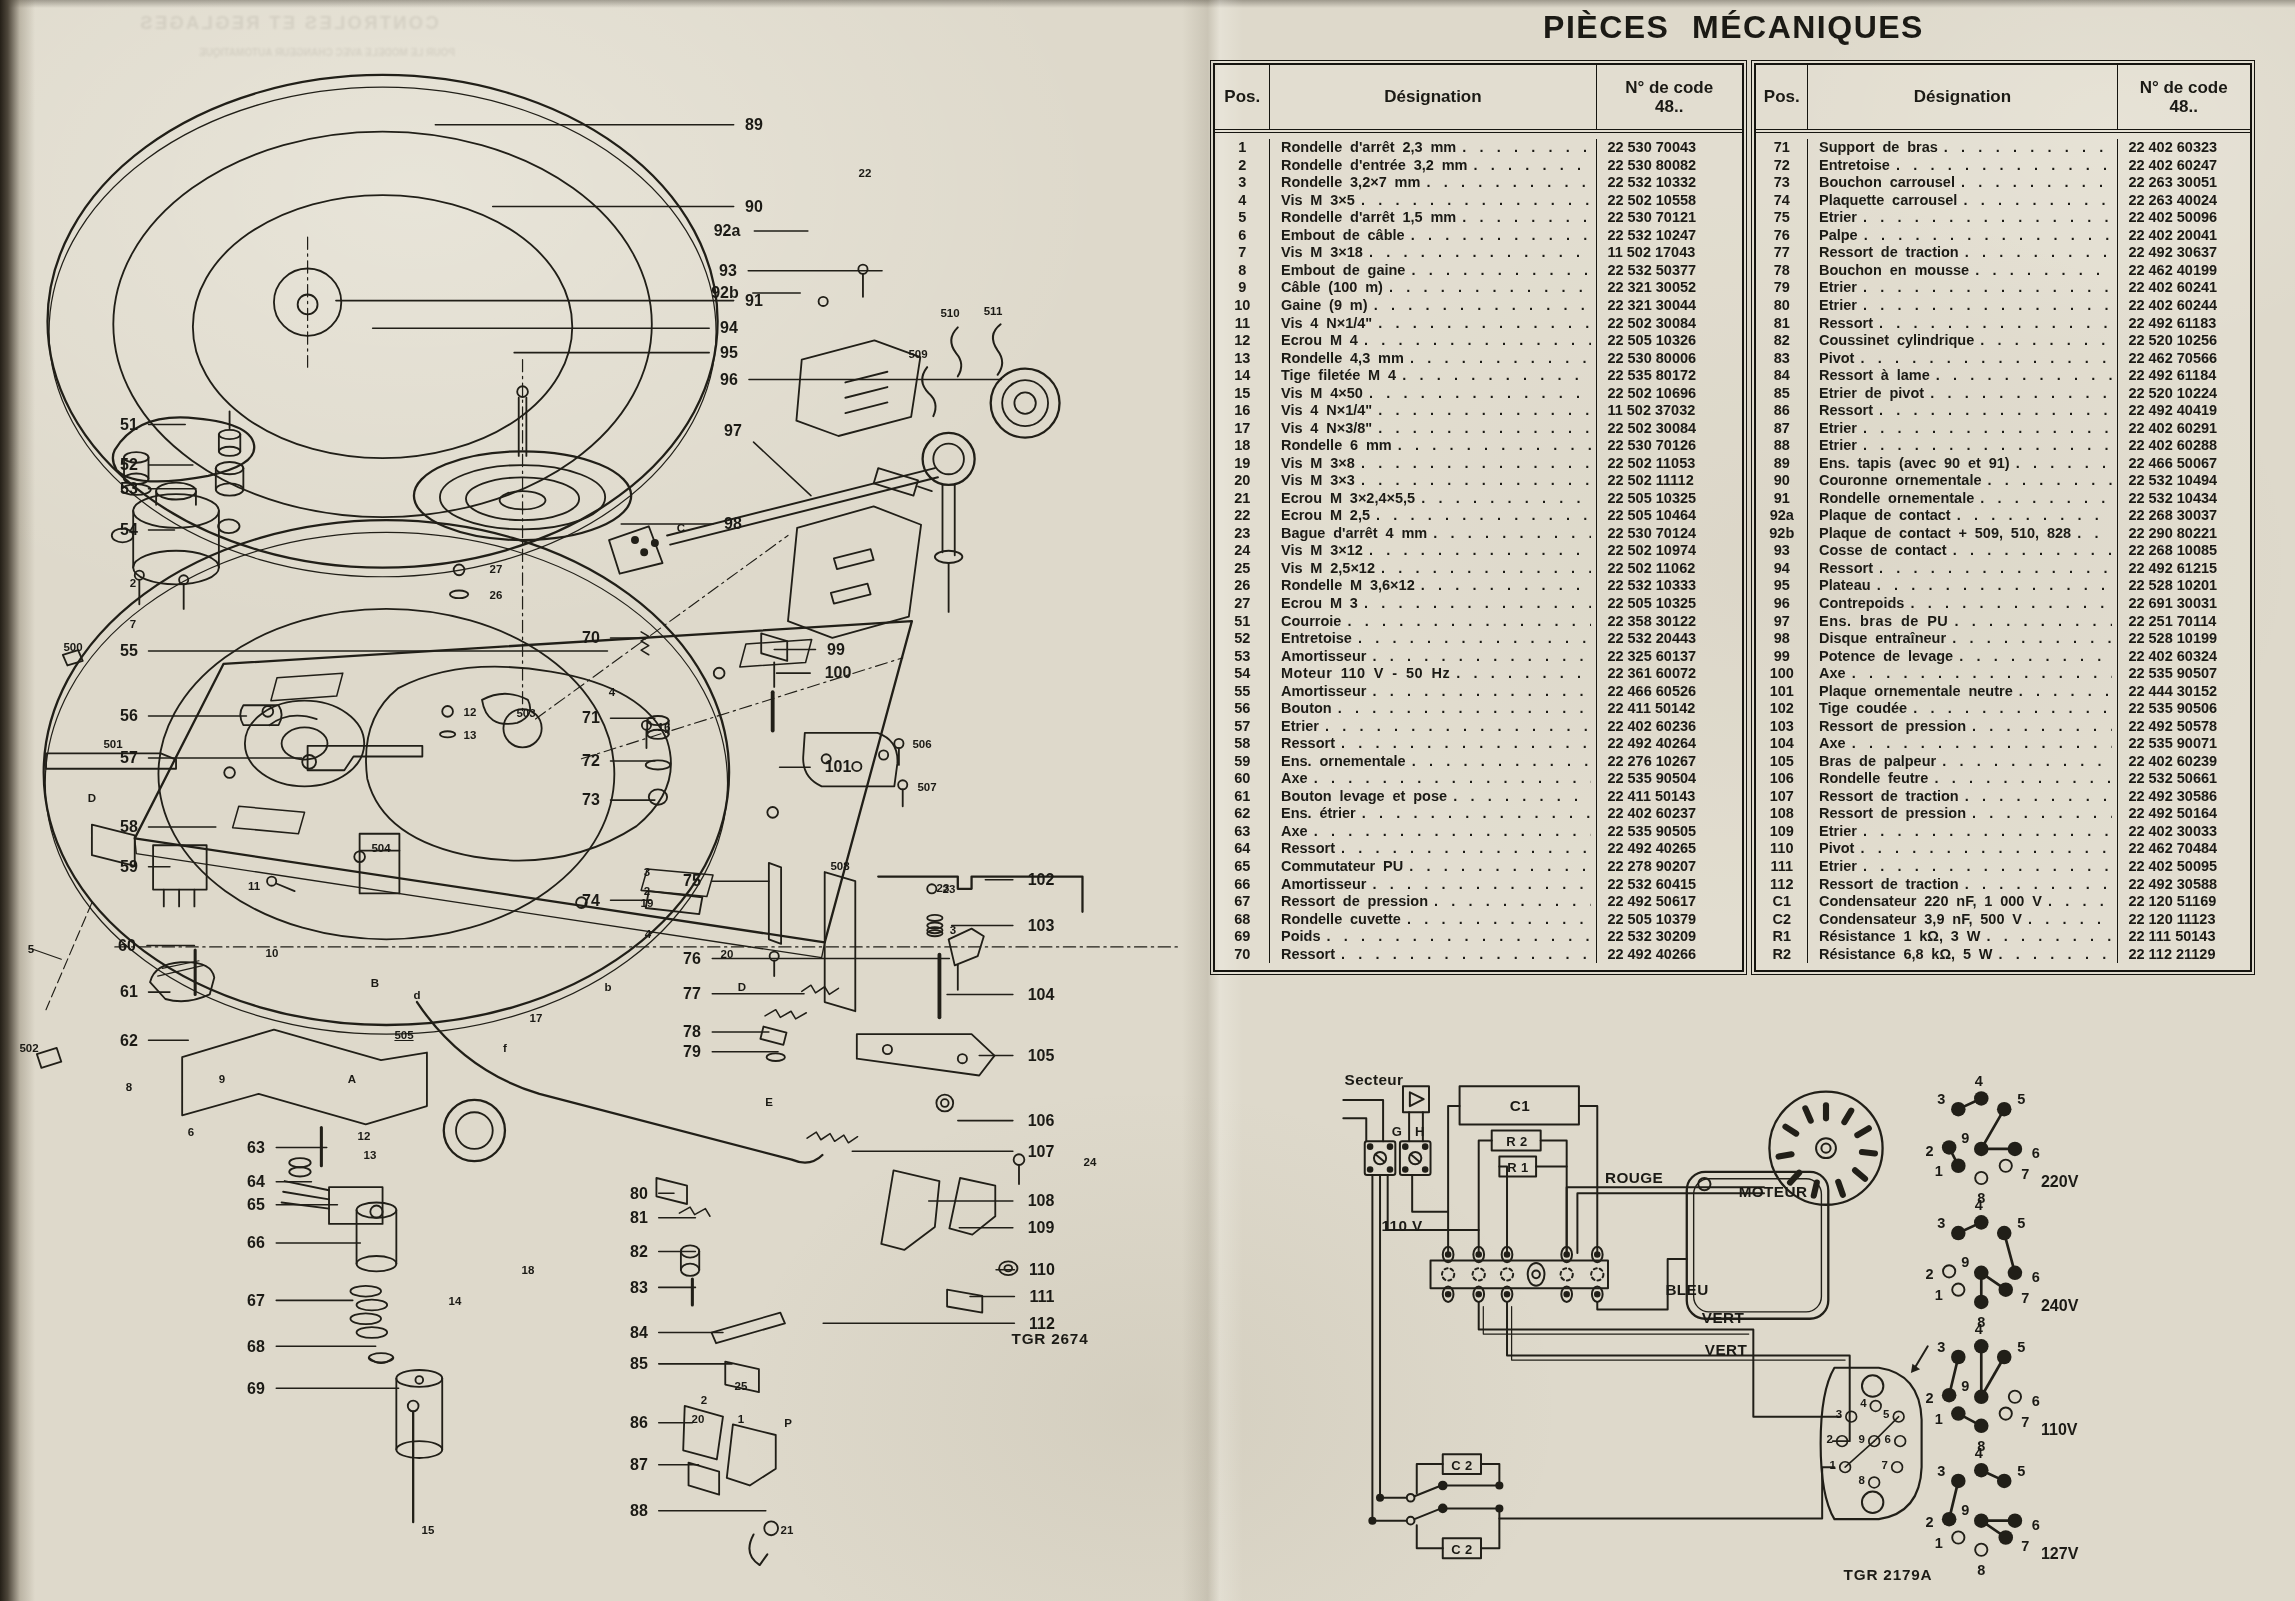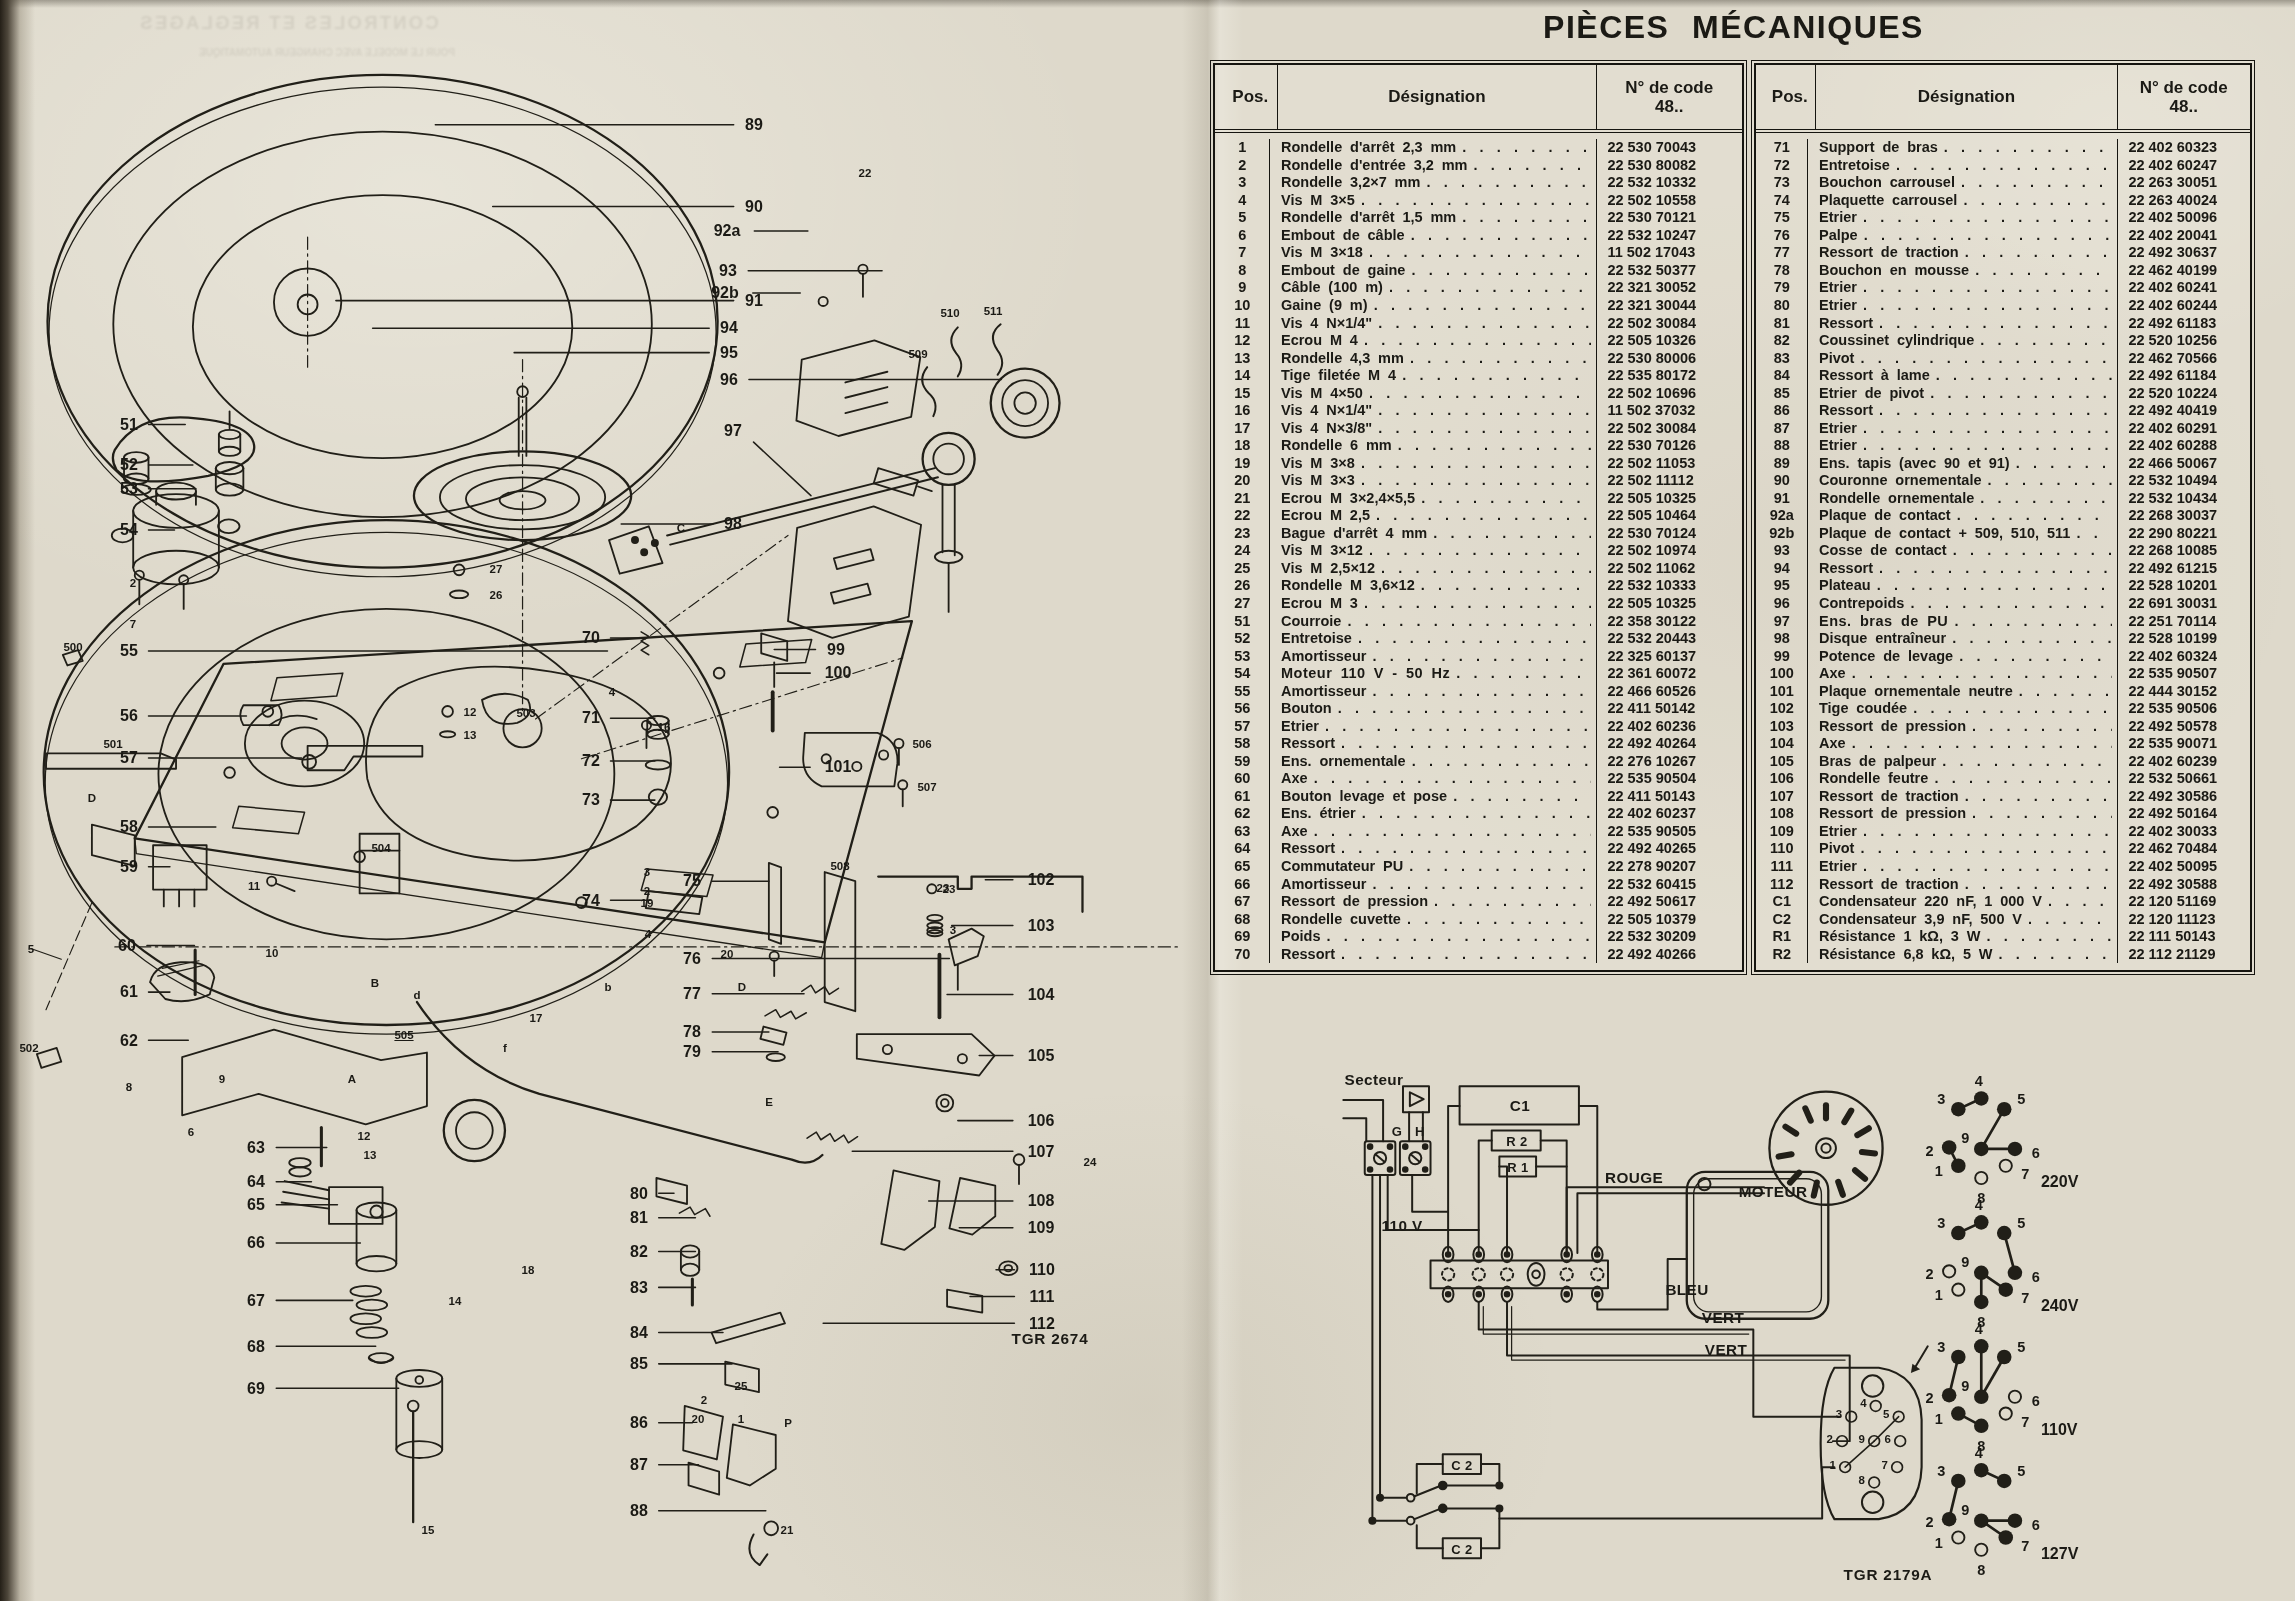--- a/index.html
+++ b/index.html
@@ -21,21 +21,21 @@
   .title{position:absolute;left:1504px;top:9.2px;width:459px;text-align:center;
     font-size:32px;font-weight:bold;letter-spacing:1.5px;word-spacing:12.2px;}
 
   .ptable{position:absolute;top:60px;height:915px;border:1.5px solid #161510;padding:2.3px;box-sizing:border-box;
     background:rgba(240,236,224,.25);}
   .ptable .inner{border:2.3px solid #161510;height:100%;box-sizing:border-box;display:flex;flex-direction:column;}
   .ptable.left{left:1210px;width:537px;}
   .ptable.right{left:1751px;width:504px;}
   .thead{display:flex;align-items:stretch;border-bottom:4.6px double #161510;height:64px;flex:none;}
   .th{display:flex;align-items:center;justify-content:center;font-weight:bold;font-size:17px;text-align:center;}
-  .th.pos{width:54px;flex:none;margin-left:8px;}
+  .th.pos{width:54px;flex:none;}
   .th.des{flex:1;border-left:1.5px solid #161510;border-right:1.5px solid #161510;}
   .th.code{width:145px;flex:none;flex-direction:column;line-height:1.15;}
   .ptable.right .th.pos{width:51px}
   .ptable.right .th.code{width:132px}
   .tbody{flex:1;display:flex;flex-direction:column;justify-content:space-between;padding:5.4px 0 6.9px 0;}
   .row{display:flex;align-items:center;flex:1;font-size:14.5px;font-weight:bold;line-height:1;}
   .c-pos{width:54px;flex:none;text-align:center;}
   .c-des{flex:1;display:flex;align-items:baseline;overflow:hidden;padding:0 4.6px 0 10.7px;border-left:1.5px solid #161510;border-right:1.5px solid #161510;align-self:stretch;align-items:center;word-spacing:3.8px;}
   .c-des .lbl{white-space:nowrap;}
   .c-des .dots{flex:1;overflow:hidden;white-space:nowrap;letter-spacing:2.7px;margin-left:6.1px;}
@@ -1323,21 +1323,21 @@
             <span class="c-pos">92a</span>
             <span class="c-des">
               <span class="lbl">Plaque de contact</span>
               <span class="dots">. . . . . . . . . . . . . . . . . . . . . . . . . . . . . . . . . . . . . . . . . . . . . . . . . . . . . . . . . . . . </span>
             </span>
             <span class="c-code">22 268 30037</span>
           </div>
           <div class="row">
             <span class="c-pos">92b</span>
             <span class="c-des">
-              <span class="lbl">Plaque de contact + 509, 510, 511</span>
+              <span class="lbl">Plaque de contact + 509, 510, 828</span>
               <span class="dots">. . . . . . . . . . . . . . . . . . . . . . . . . . . . . . . . . . . . . . . . . . . . . . . . . . . . . . . . . . . . </span>
             </span>
             <span class="c-code">22 290 80221</span>
           </div>
           <div class="row">
             <span class="c-pos">93</span>
             <span class="c-des">
               <span class="lbl">Cosse de contact</span>
               <span class="dots">. . . . . . . . . . . . . . . . . . . . . . . . . . . . . . . . . . . . . . . . . . . . . . . . . . . . . . . . . . . . </span>
             </span>

